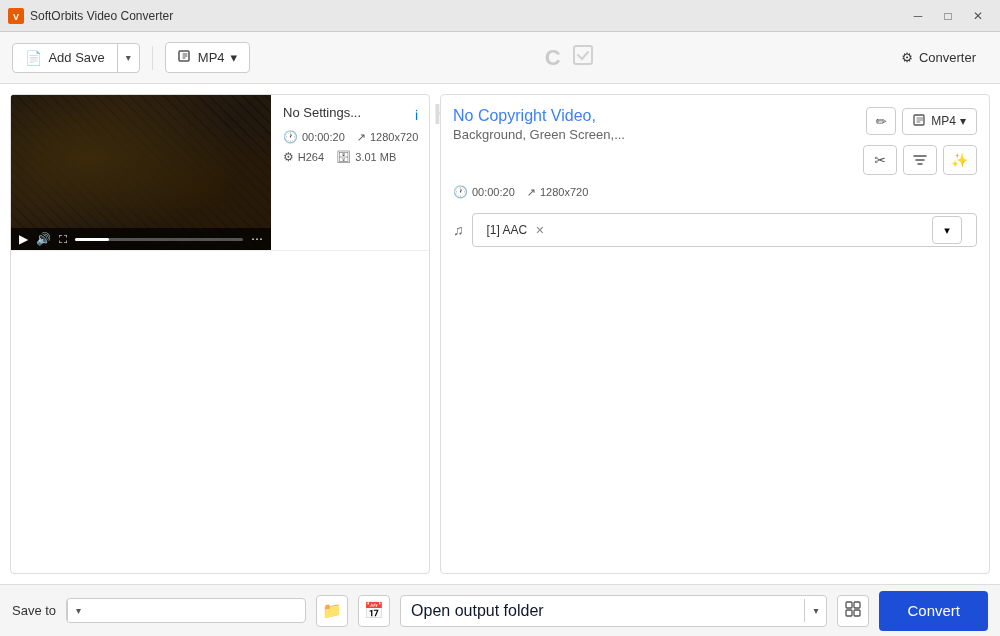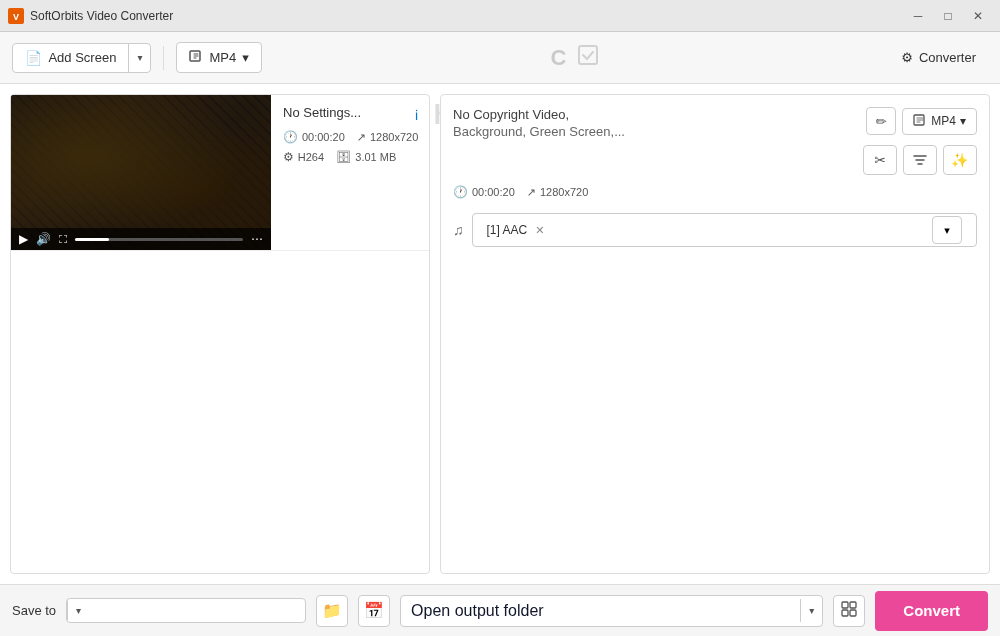--- a/index.html
+++ b/index.html
@@ -235,22 +235,22 @@
     }
     .output-header {
       display: flex;
       align-items: flex-start;
       justify-content: space-between;
     }
     .output-info {
       flex: 1;
     }
     .output-filename {
-      font-size: 13px;
-      color: #404040;
+      font-size: 16px;
+      color: #3b82f6;
       font-weight: 500;
     }
     .output-desc {
       font-size: 13px;
       color: #666;
       margin-top: 2px;
     }
     .output-actions {
       display: flex;
       align-items: center;
@@ -393,27 +393,27 @@
       width: 32px;
       height: 32px;
       border: 1px solid #ccc;
       background: white;
       border-radius: 4px;
       cursor: pointer;
       display: flex; align-items: center; justify-content: center;
       font-size: 16px;
     }
     .convert-btn {
-      background: #ec4899;
+      background: #1d4ed8;
       color: white;
       border: none;
       border-radius: 4px;
       padding: 10px 28px;
       font-size: 15px;
-      font-weight: 700;
+      font-weight: 400;
       cursor: pointer;
       height: 40px;
       display: flex; align-items: center; justify-content: center;
     }
 
     
     .checkbox-area {
       display: flex;
       align-items: center;
       gap: 6px;
@@ -442,21 +442,21 @@
 </div>
 
 <div class="app-window">
 
   <div class="toolbar">
     <div class="toolbar-left">
 
       <div class="add-files-btn">
         <div class="add-files-main">
           <span style="font-size:14px;">📄</span>
-          <span>Add Screen</span>
+          <span>Add Save</span>
         </div>
         <div class="add-files-arrow">▾</div>
       </div>
 
       <div class="divider"></div>
 
       <button class="format-btn">
         <span style="font-size:14px;">
           <svg width="14" height="14" viewBox="0 0 14 14" fill="none">
             <rect x="1" y="2" width="10" height="10" rx="1" stroke="#555" stroke-width="1.5" fill="none"></rect>

